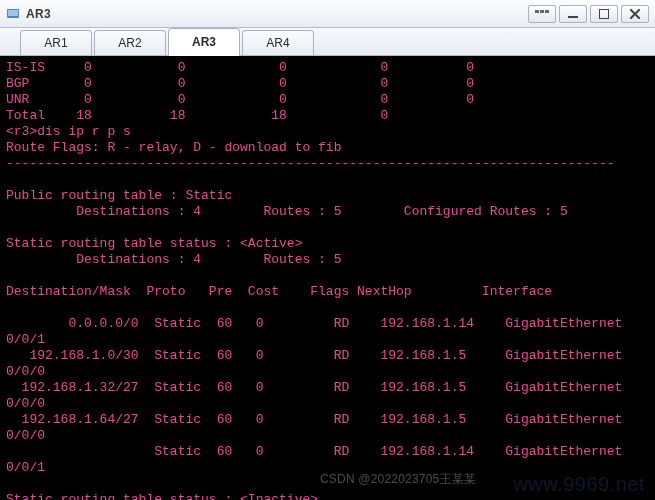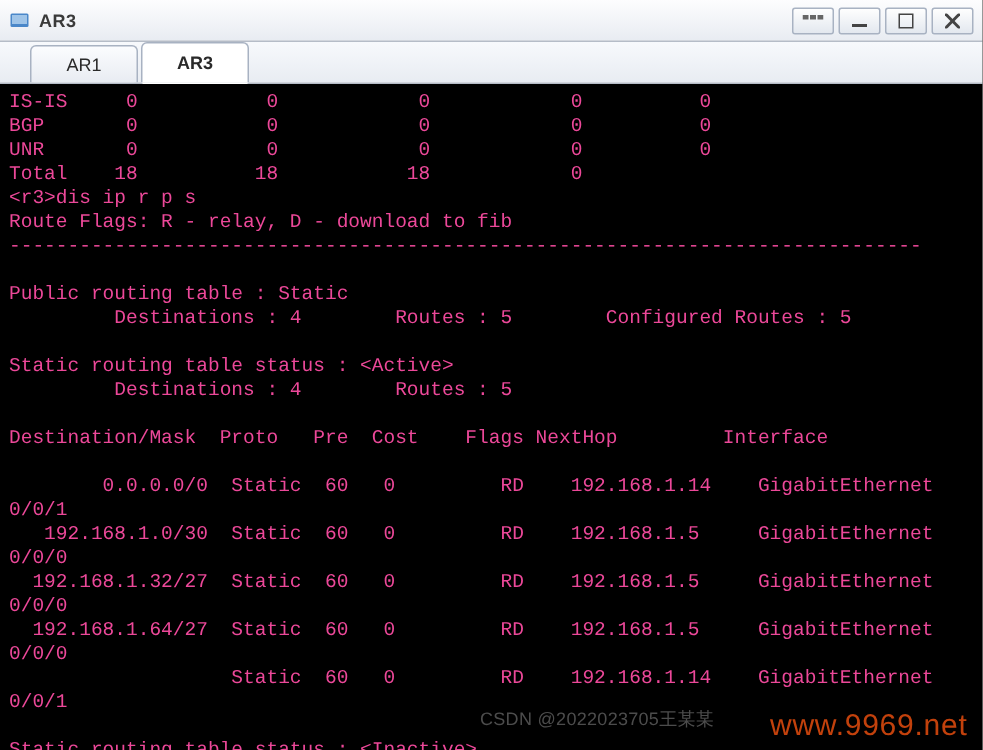--- a/index.html
+++ b/index.html
@@ -90,21 +90,21 @@
       white-space: pre;
       height: 444px;
       overflow: hidden;
     }
 
     .watermark {
       position: absolute;
       bottom: 4px;
       right: 10px;
       font-size: 20px;
-      color: #c2410c;
+      color: #0f172a;
       font-family: Tahoma, sans-serif;
       letter-spacing: 0.5px;
       text-shadow: 0 0 2px #000;
       pointer-events: none;
     }
     .csdn {
       position:absolute;
       bottom:12px;
       left:320px;
       font-size:12px;
@@ -147,21 +147,23 @@
   <span class="winbtn">
     <svg width="10" height="10">
         <line x1="0" y1="0" x2="10" y2="10" stroke="#444" stroke-width="2"></line>
         <line x1="10" y1="0" x2="0" y2="10" stroke="#444" stroke-width="2"></line>
       </svg>
   </span>
 </div>
 
 <div class="tab-row">
   <div class="tab">AR1</div>
+  <div class="tab">AR2</div>
   <div class="tab active">AR3</div>
+  <div class="tab">AR4</div>
 </div>
 
 <div class="terminal" id="terminal">IS-IS     0           0            0            0          0
 BGP       0           0            0            0          0
 UNR       0           0            0            0          0
 Total    18          18           18            0          
 &lt;r3&gt;dis ip r p s
 Route Flags: R - relay, D - download to fib
 ------------------------------------------------------------------------------
 

